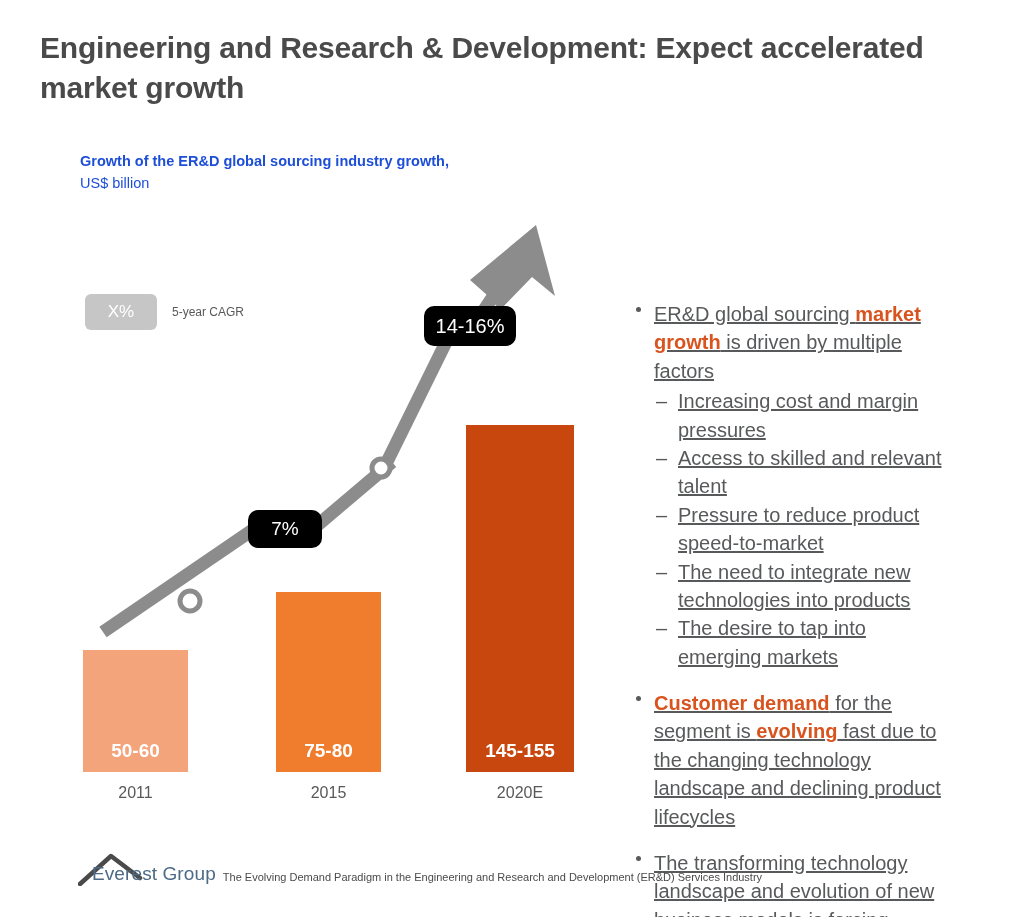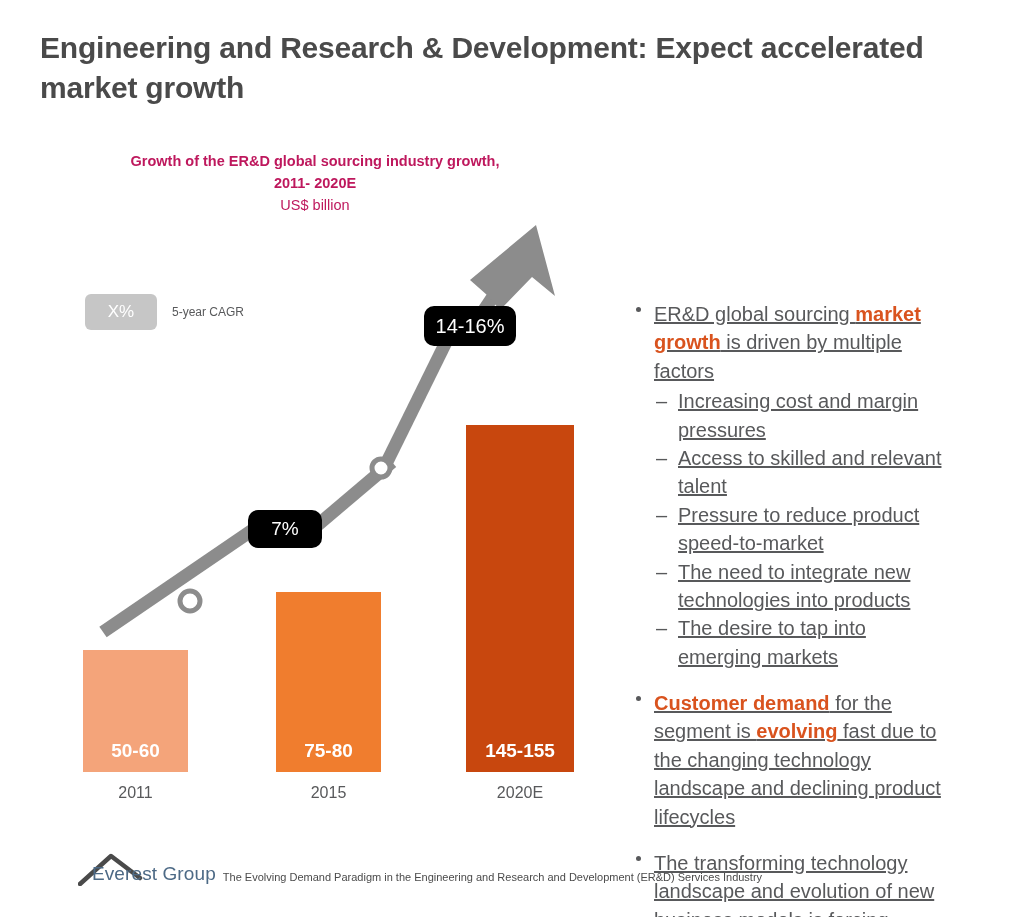--- a/index.html
+++ b/index.html
@@ -31,22 +31,21 @@
   }
 
   
   #chart-subtitle {
     position: absolute;
     left: 80px;
     top: 150px;
     width: 470px;
     font-size: 14.5px;
     line-height: 1.53;
-    color: #be185d;
-    text-align: center;
+    color: #1d4ed8;
   }
   #chart-subtitle .st-bold { font-weight: bold; display: block; }
   #chart-subtitle .st-reg  { font-weight: normal; display: block; }
 
   
   #cagr-legend {
     position: absolute;
     left: 85px;
     top: 294px;
     display: flex;
@@ -189,21 +188,20 @@
     margin-bottom: 3px;
   }
 </style>
 </head>
 <body>
 
 <div id="slide-title">Engineering and Research &amp; Development: Expect accelerated market growth</div>
 
 <div id="chart-subtitle">
   <span class="st-bold">Growth of the ER&amp;D global sourcing industry growth,</span>
-  <span class="st-bold">2011- 2020E</span>
   <span class="st-reg">US$ billion</span>
 </div>
 
 <div id="cagr-legend">
   <div class="badge">X%</div>
   <div class="legend-label">5-year CAGR</div>
 </div>
 
 <div id="chart-area">
 

